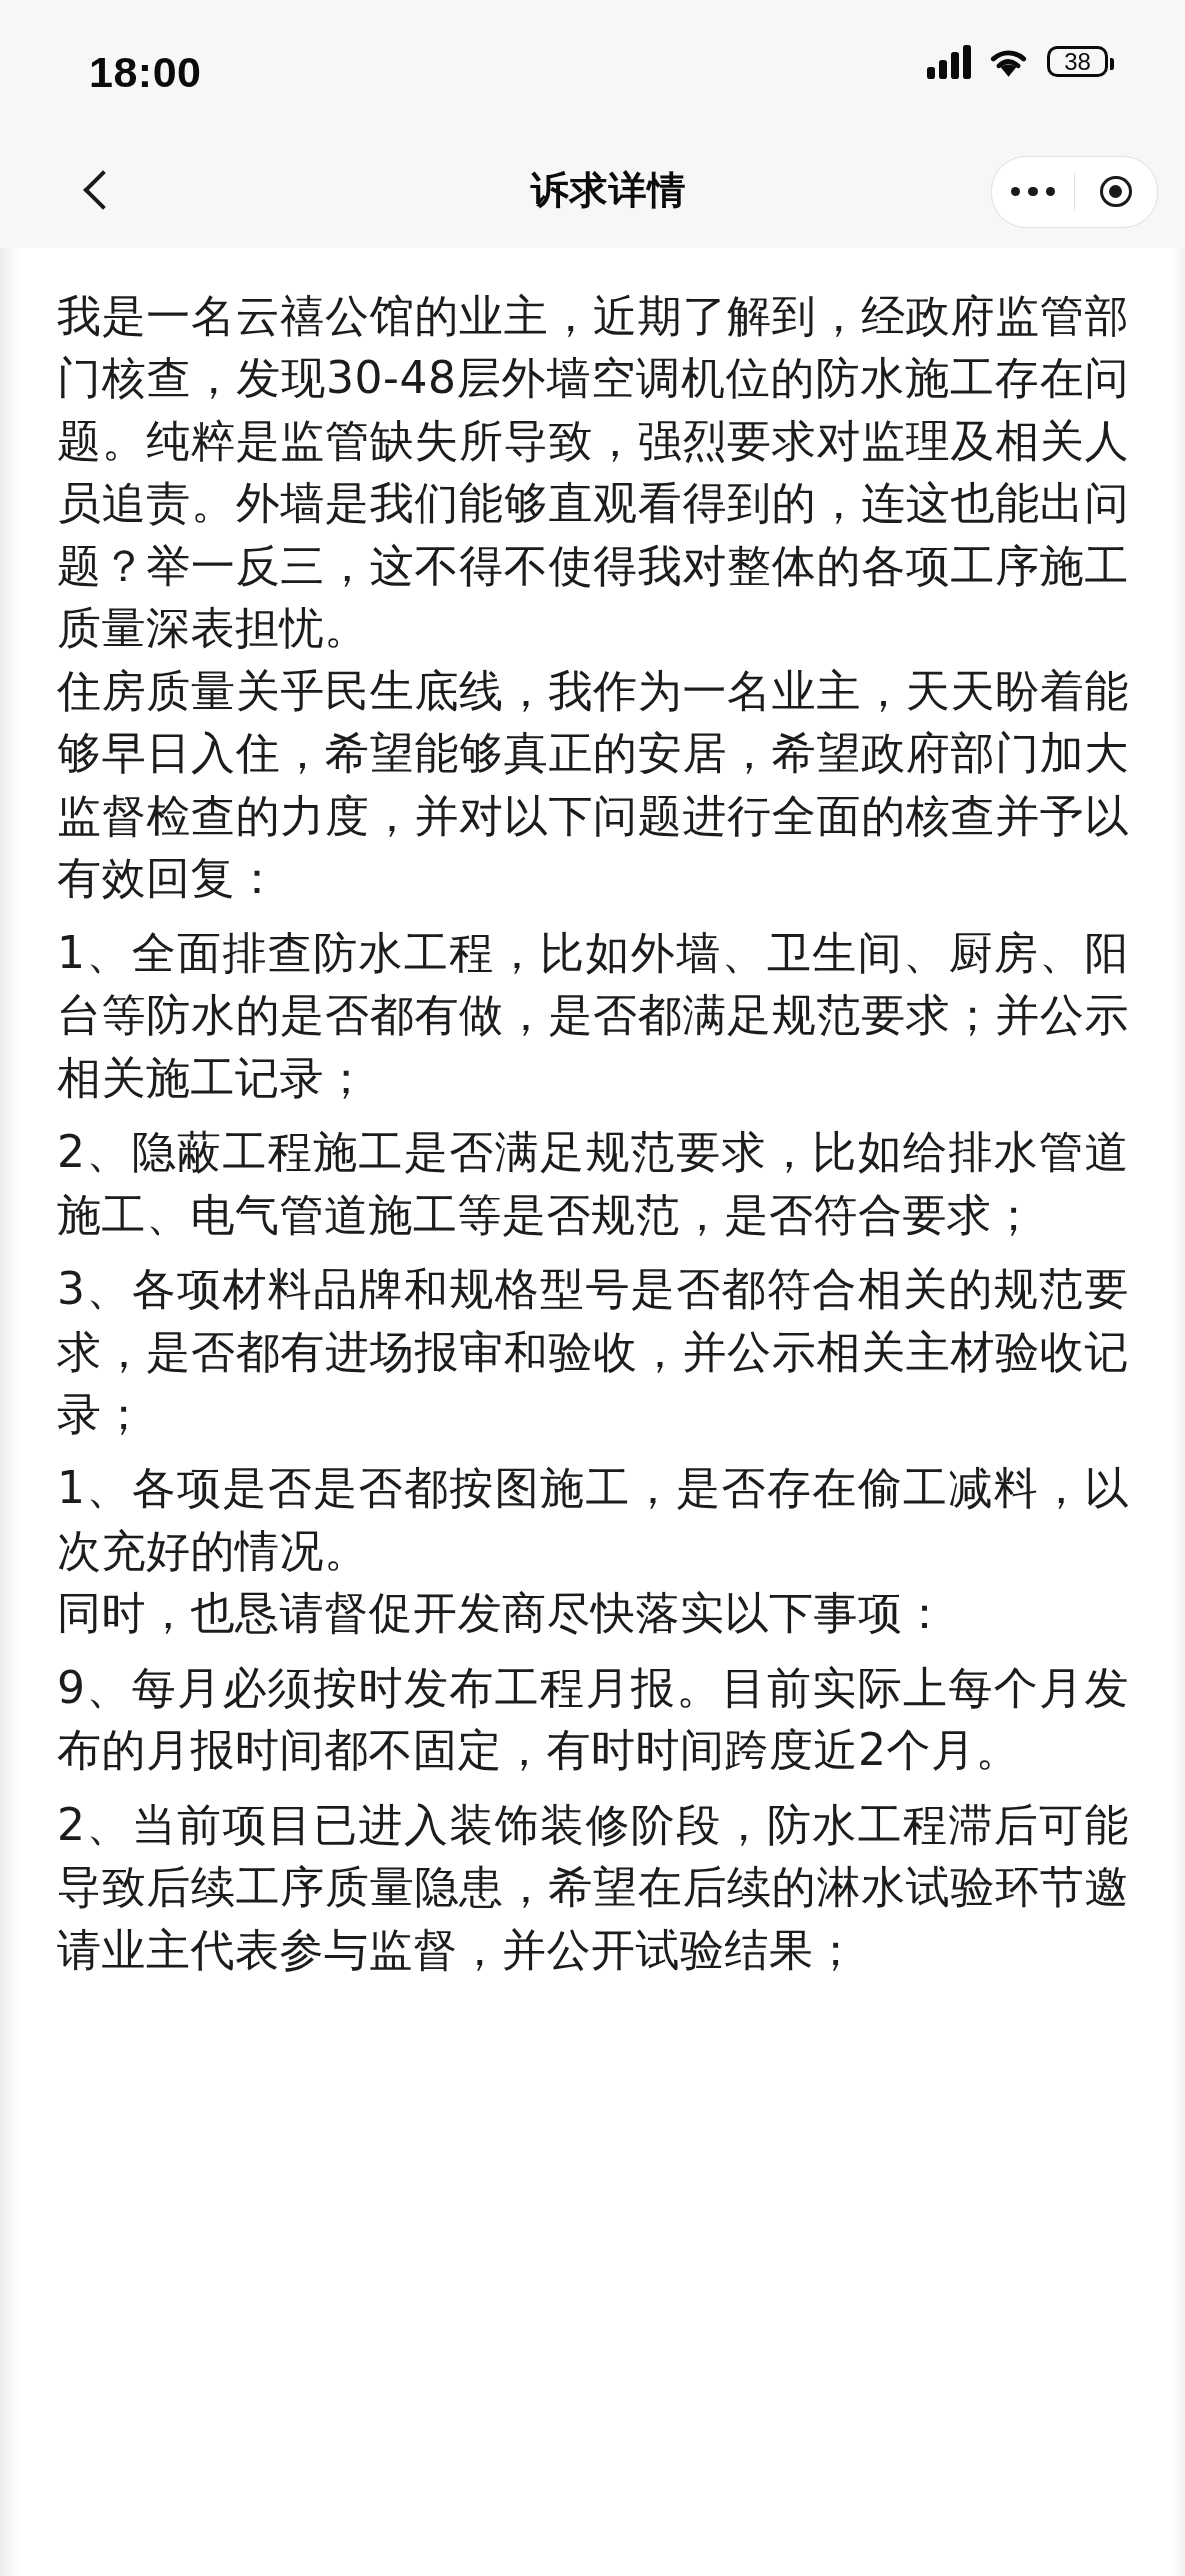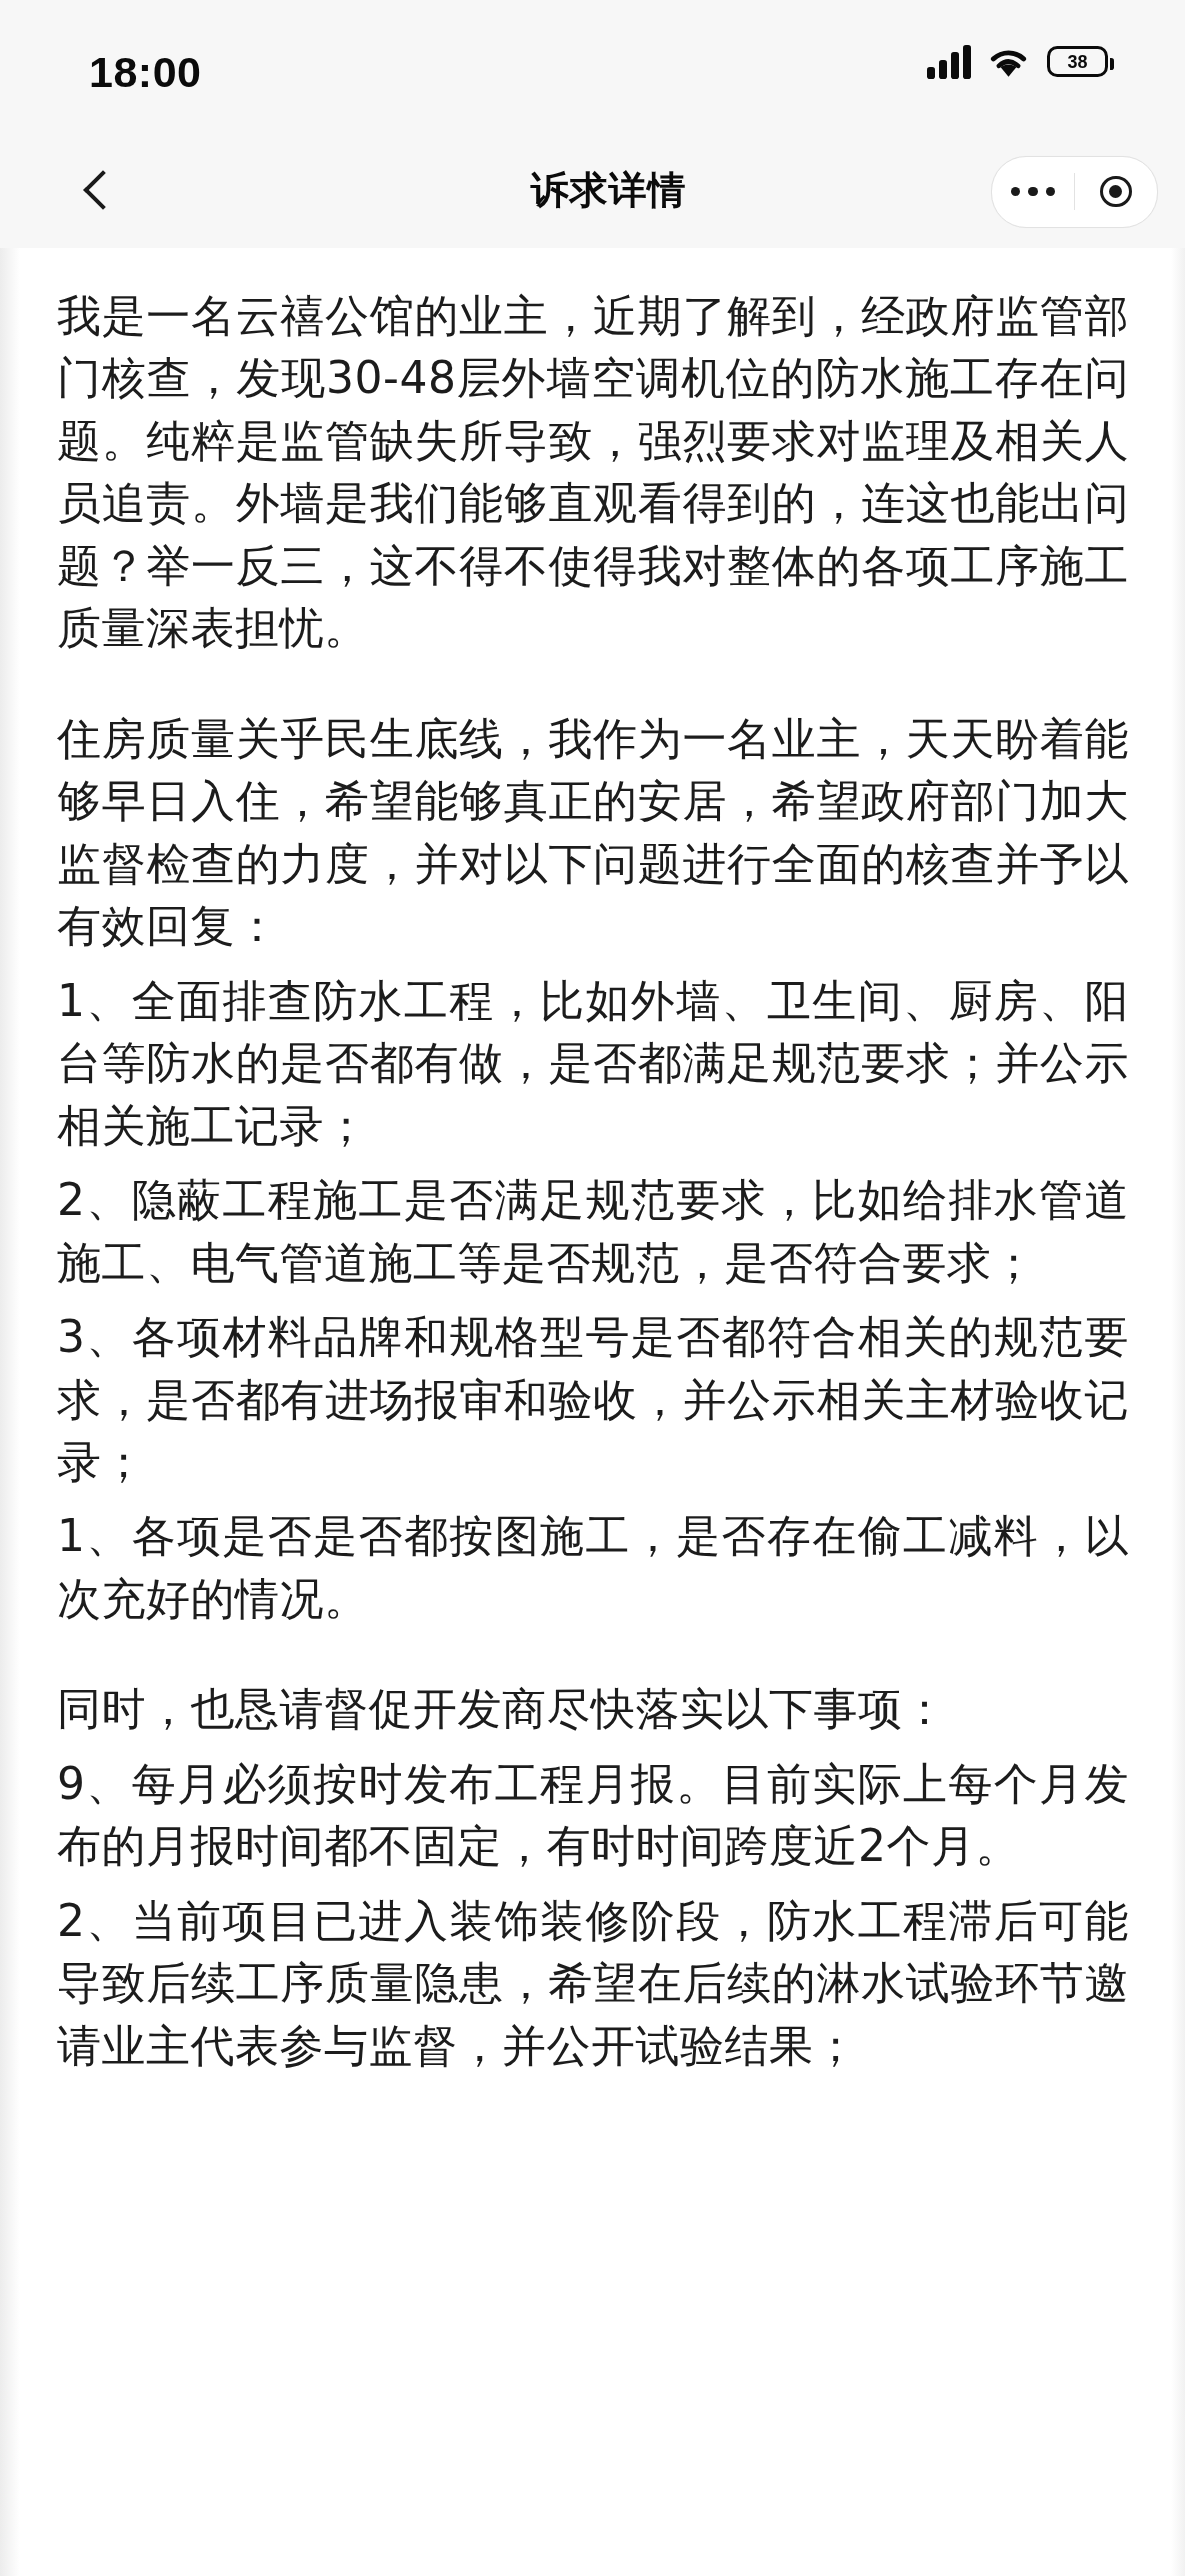--- a/index.html
+++ b/index.html
@@ -81,22 +81,22 @@
     content: "";
     position: absolute;
     right: -9.3px;
     top: 9.3px;
     width: 4.6px;
     height: 12px;
     background: #0b0b0b;
     border-radius: 0 2.8px 2.8px 0;
   }
   .battery-level {
-    font-size: 18px;
-    font-weight: 700;
+    font-size: 24px;
+    font-weight: 400;
     color: #0b0b0b;
     line-height: 1;
     font-family: "Liberation Sans", sans-serif;
   }
 
   
   .nav-bar {
     position: relative;
     height: 109px;
     background: #f7f7f7;
@@ -203,21 +203,20 @@
     font-size: 44px;
     line-height: 1.42;
     color: #1c1c1c;
     letter-spacing: 0.5px;
     text-align: justify;
     margin: 0;
     white-space: pre-wrap;
     word-break: break-all;
   }
   .para.gap {
-    margin-top: 48px;
   }
   .para.tight {
     margin-top: 12px;
   }
   
   .edge-left {
     position: absolute;
     left: 0;
     top: 0;
     bottom: 0;

